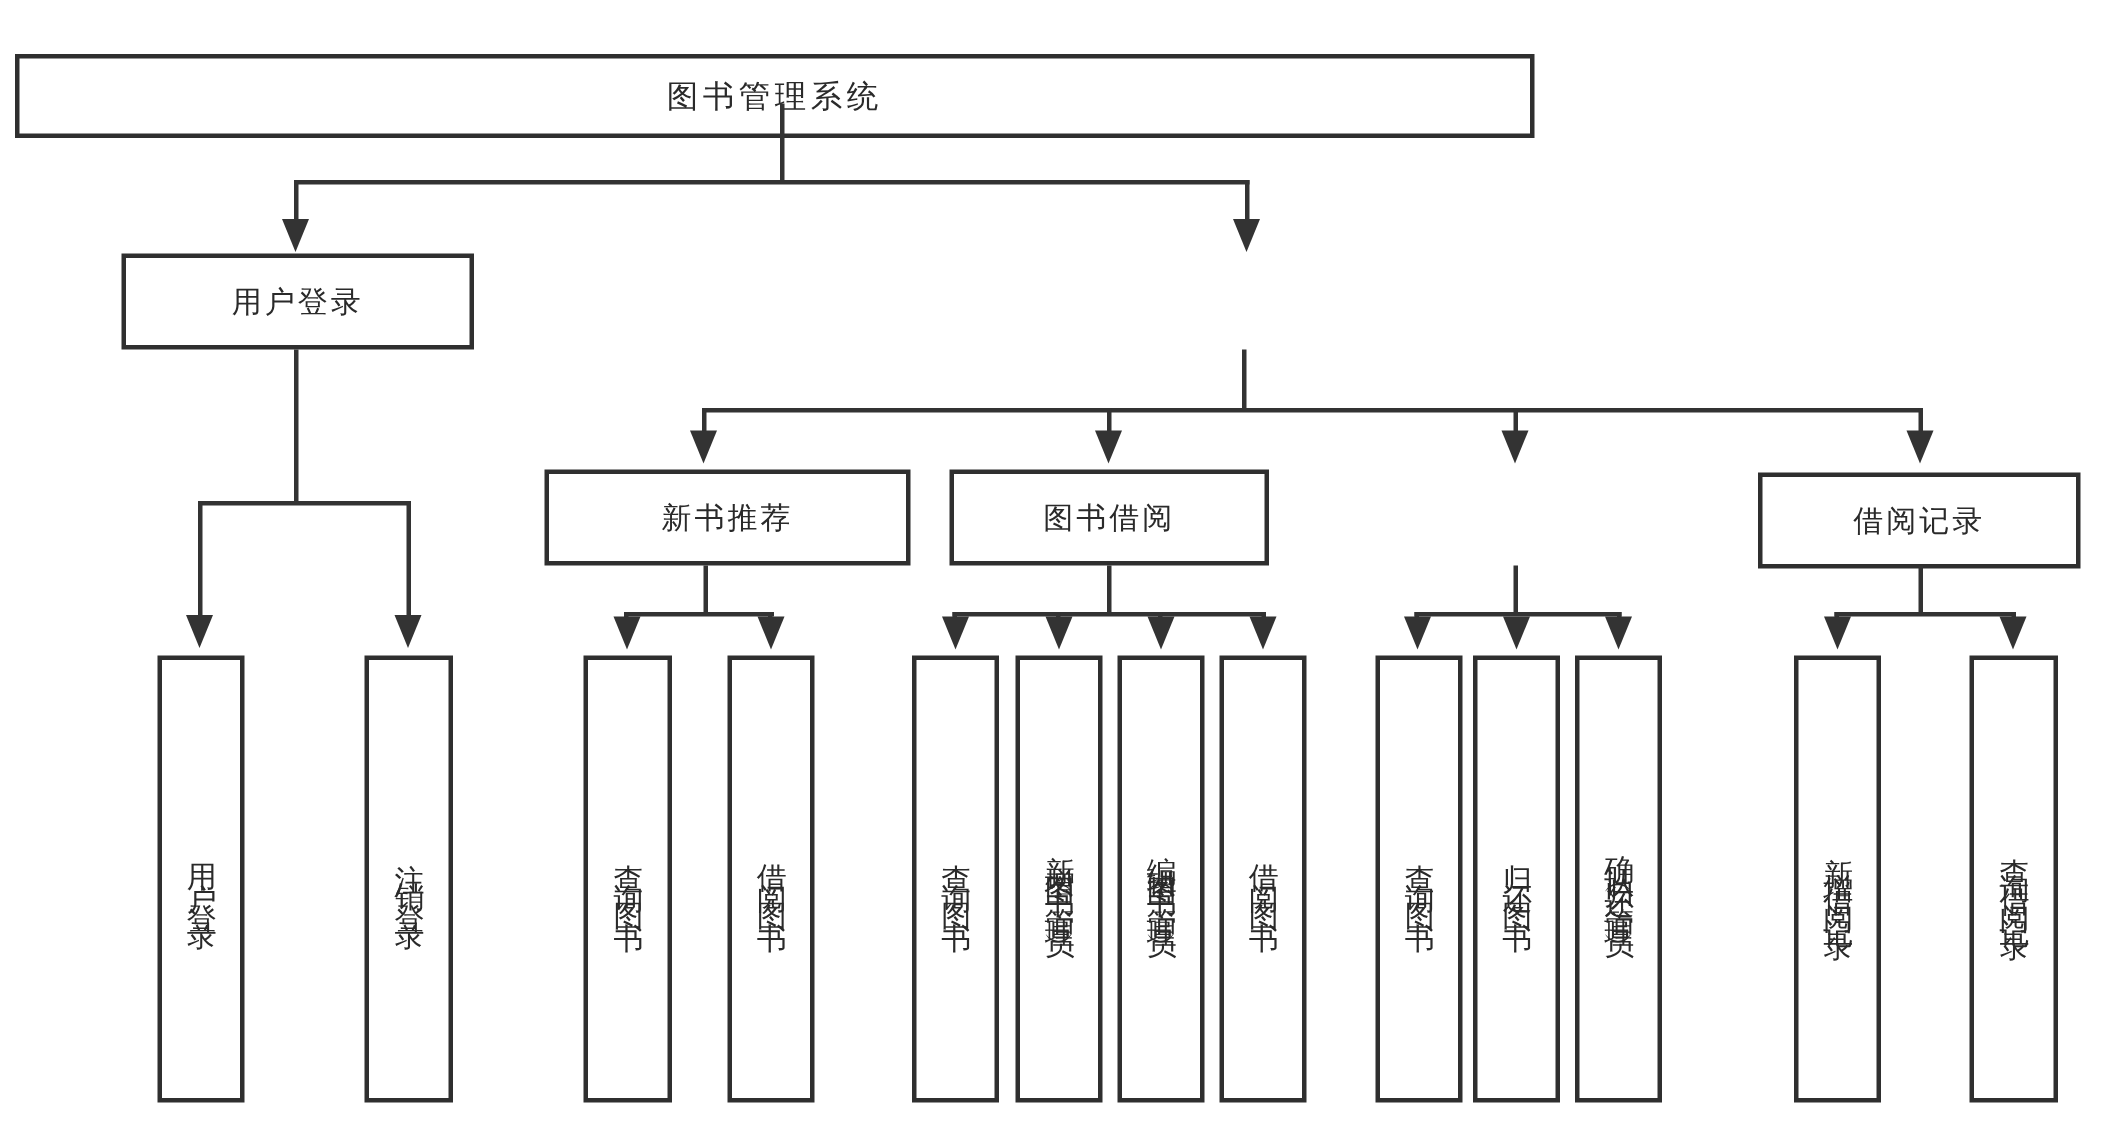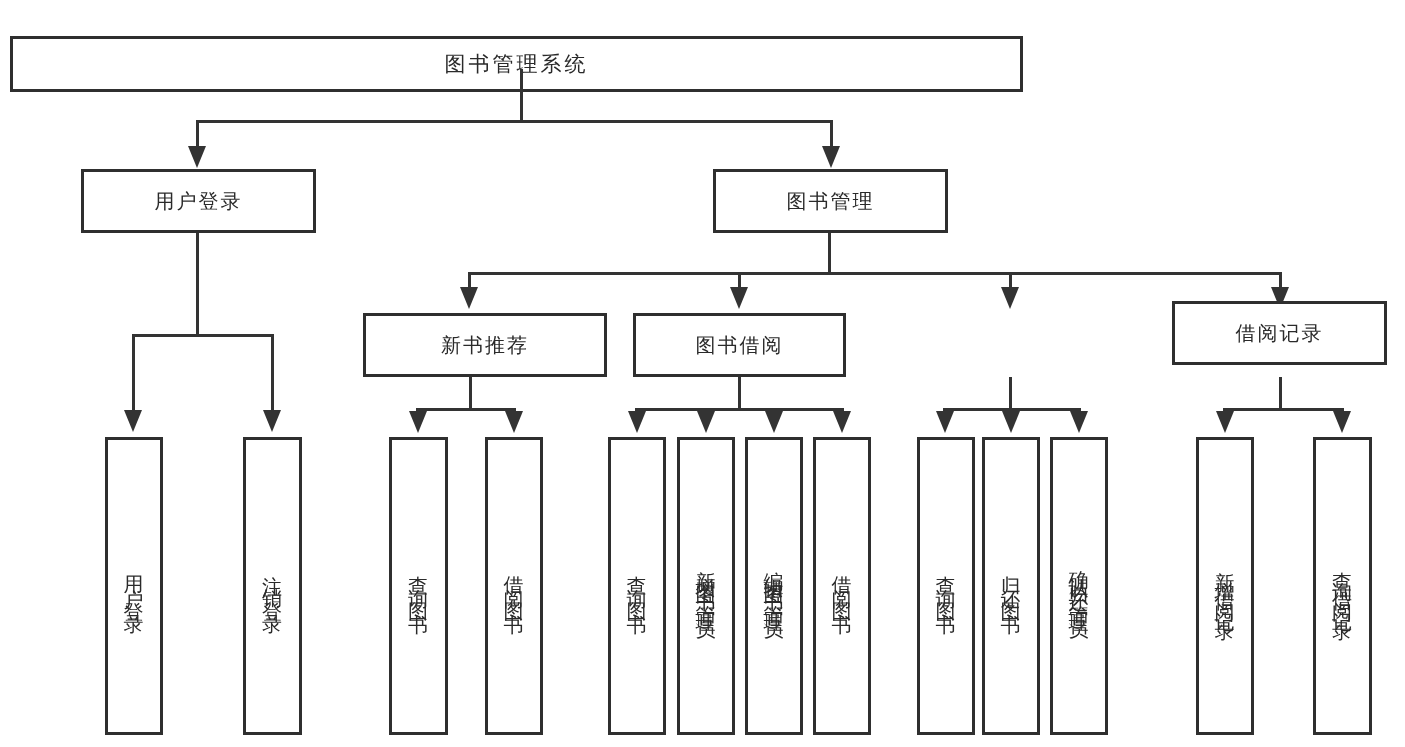--- a/index.html
+++ b/index.html
@@ -45,23 +45,20 @@
   <div class="vl" style="left:520px;top:69px;height:51px;"></div>
   <div class="hl" style="left:196px;top:120px;width:637px;"></div>
   <div class="vl" style="left:196px;top:120px;height:28px;"></div>
   <div class="vl" style="left:830px;top:120px;height:28px;"></div>
   <div class="ah" style="left:188px;top:146px;"></div>
   <div class="ah" style="left:822px;top:146px;"></div>
 
   <div class="node" style="left:81px;top:169px;width:235px;height:64px;">
     <span class="lbl">用户登录</span>
   </div>
-  <div class="node" style="left:713px;top:169px;width:235px;height:64px;">
-    <span class="lbl">图书管理</span>
-  </div>
 
   <div class="vl" style="left:196px;top:233px;height:101px;"></div>
   <div class="hl" style="left:132px;top:334px;width:142px;"></div>
   <div class="vl" style="left:132px;top:334px;height:78px;"></div>
   <div class="vl" style="left:271px;top:334px;height:78px;"></div>
   <div class="ah" style="left:124px;top:410px;"></div>
   <div class="ah" style="left:263px;top:410px;"></div>
 
   <div class="vl" style="left:828px;top:233px;height:39px;"></div>
   <div class="hl" style="left:468px;top:272px;width:814px;"></div>
@@ -73,21 +70,21 @@
   <div class="ah" style="left:730px;top:287px;"></div>
   <div class="ah" style="left:1001px;top:287px;"></div>
   <div class="ah" style="left:1271px;top:287px;"></div>
 
   <div class="node" style="left:363px;top:313px;width:244px;height:64px;">
     <span class="lbl">新书推荐</span>
   </div>
   <div class="node" style="left:633px;top:313px;width:213px;height:64px;text-align:right;">
     <span class="lbl">图书借阅</span>
   </div>
-  <div class="node" style="left:1172px;top:301px;width:215px;height:64px;">
+  <div class="node" style="left:1172px;top:315px;width:215px;height:64px;">
     <span class="lbl">借阅记录</span>
   </div>
 
   <div class="vl" style="left:469px;top:377px;height:31px;"></div>
   <div class="hl" style="left:416px;top:408px;width:100px;"></div>
   <div class="vl" style="left:416px;top:408px;height:10px;"></div>
   <div class="vl" style="left:512px;top:408px;height:10px;"></div>
   <div class="ah" style="left:409px;top:411px;"></div>
   <div class="ah" style="left:505px;top:411px;"></div>
 

